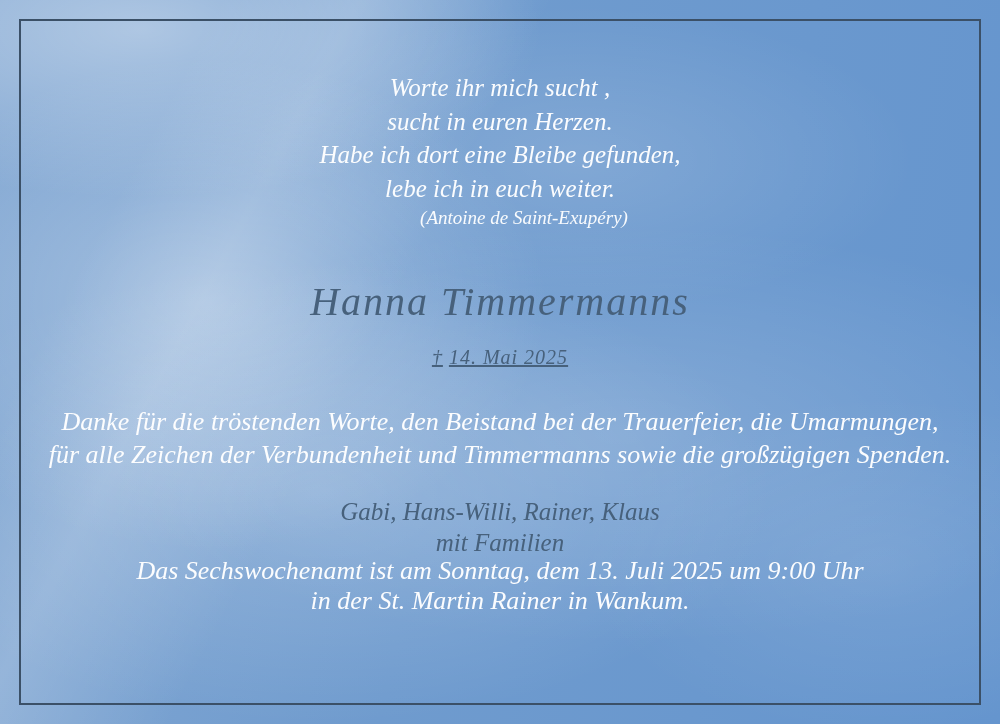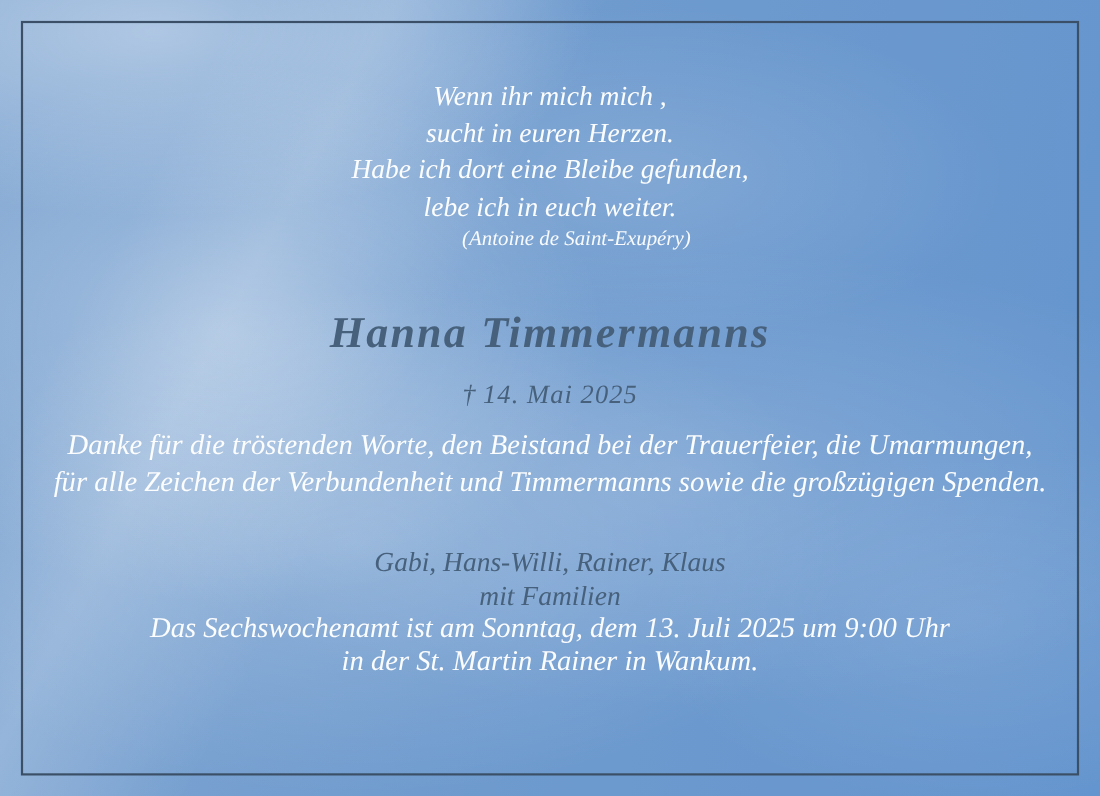--- a/index.html
+++ b/index.html
@@ -54,32 +54,33 @@
   .poem-attribution {
     top: 207px;
     font-size: 19px;
     color: rgba(255,255,255,.95);
     padding-left: 48px;
   }
   .name {
     top: 278px;
     font-size: 40px;
     letter-spacing: 2px;
-    font-weight: bold;
+    font-weight: normal;
     color: #47617c;
     margin: 0;
   }
   .death-date {
     top: 346px;
-    font-size: 24px;
+    font-size: 20px;
     letter-spacing: 1px;
     color: #47617c;
+    text-decoration: underline;
   }
   .thanks {
-    top: 388px;
+    top: 405px;
     font-size: 26px;
     line-height: 33px;
     color: rgba(255,255,255,.97);
   }
   .family {
     top: 497px;
     font-size: 25px;
     line-height: 30.5px;
     color: #47617c;
   }
@@ -95,21 +96,21 @@
 </style>
 </head>
 <body>
 
 <div class="stage">
 
   <div class="sky"></div>
   <div class="frame"></div>
 
   <div class="txt poem">
-    <div>Wenn ihr mich mich ,</div>
+    <div>Worte ihr mich sucht ,</div>
     <div>sucht in euren Herzen.</div>
     <div>Habe ich dort eine Bleibe gefunden,</div>
     <div>lebe ich in euch weiter.</div>
   </div>
 
   <div class="txt poem-attribution">(Antoine de Saint-Exupéry)</div>
 
   <h1 class="txt name">Hanna Timmermanns</h1>
 
   <div class="txt death-date">

